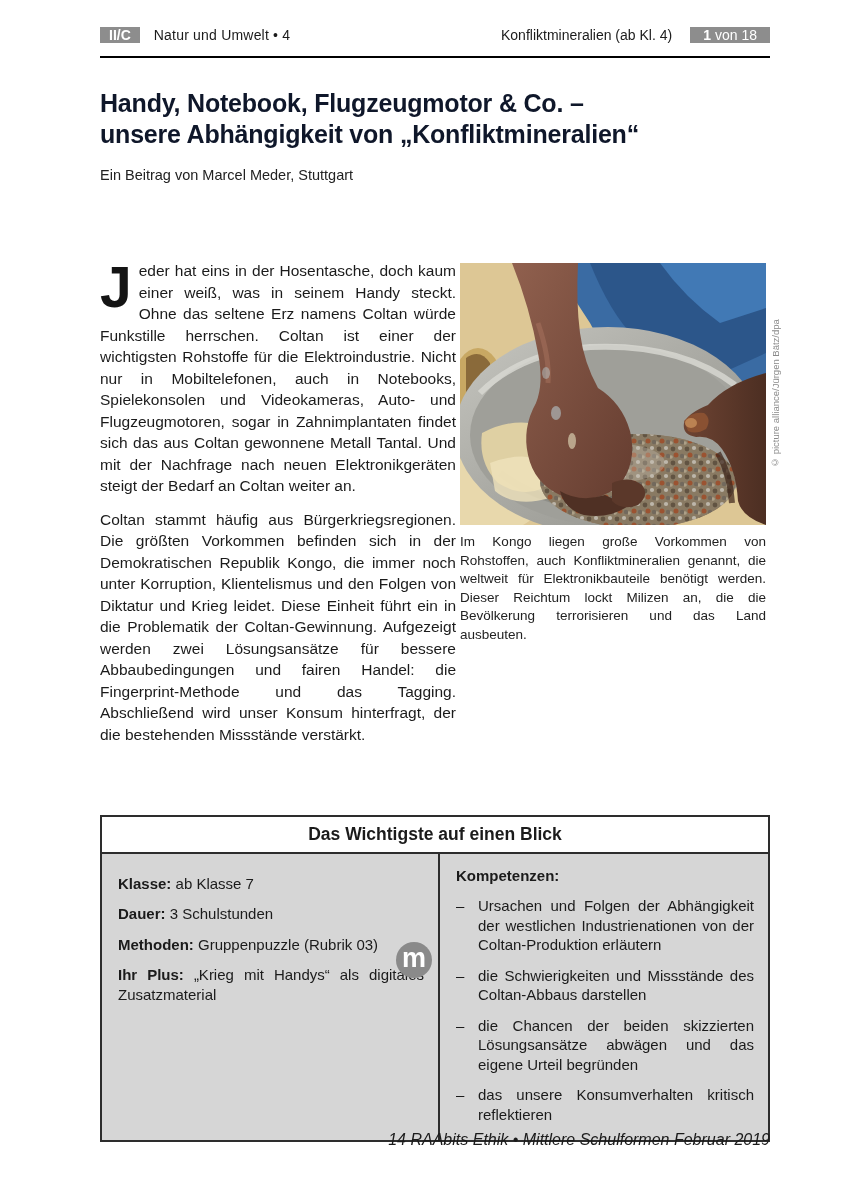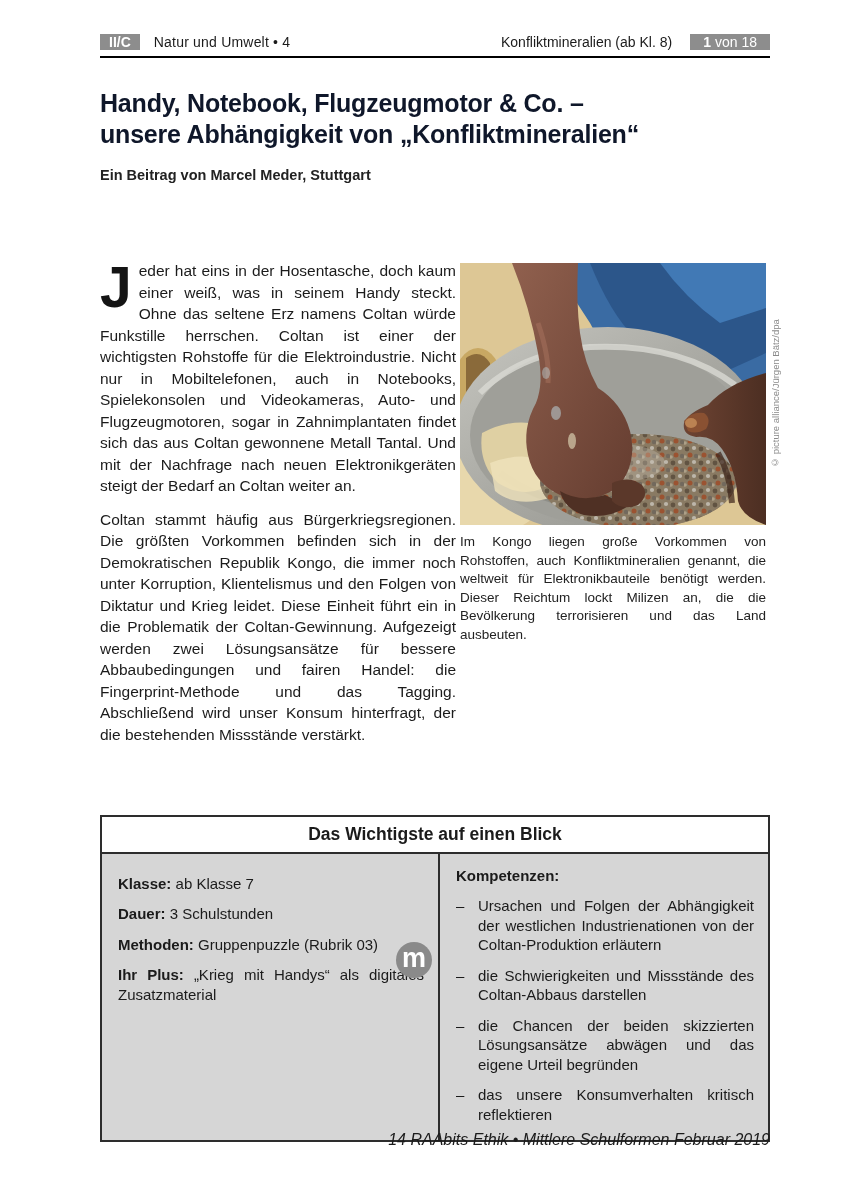--- a/index.html
+++ b/index.html
@@ -12,21 +12,21 @@
     background: #ffffff;
     overflow: hidden;
   }
 
   
   .kopf {
     position: absolute;
     left: 100px; top: 27px; width: 670px; height: 31px;
     border-bottom: 2px solid #000;
     display: flex;
-    align-items: center;
+    align-items: flex-start;
     font-size: 14px;
   }
   .badge {
     background: #8d8d8d;
     color: #fff;
     font-weight: bold;
     display: flex;
     align-items: center;
     justify-content: center;
     padding: 0 9px;
@@ -39,21 +39,21 @@
 
   
   .titleblock { position: absolute; left: 100px; top: 88px; width: 680px; }
   .title {
     font-size: 25px;
     font-weight: bold;
     line-height: 31px;
     letter-spacing: -0.2px;
     color: #0f172a;
   }
-  .byline { position: absolute; left: 100px; top: 167px; font-size: 14.5px; color: #222; font-weight: bold; }
+  .byline { position: absolute; left: 100px; top: 167px; font-size: 14.5px; color: #222; }
 
   
   .col-left {
     position: absolute; left: 100px; top: 260px; width: 356px;
     font-size: 15.5px; line-height: 21.5px;
     text-align: justify;
   }
   .col-left p + p { margin-top: 12px; }
   .dropcap {
     float: left;
@@ -145,21 +145,21 @@
 </style>
 </head>
 <body>
 
 <div class="page">
 
   <div class="kopf">
     <div class="badge">II/C</div>
     <div class="kopf-left-label">Natur und Umwelt • 4</div>
     <div class="kopf-spacer"></div>
-    <div class="kopf-topic">Konfliktmineralien (ab Kl. 8)</div>
+    <div class="kopf-topic">Konfliktmineralien (ab Kl. 4)</div>
     <div class="badge badge-pages">
       <b>1</b>
       <span>von 18</span>
     </div>
   </div>
 
   <div class="titleblock">
     <div class="title">
       <div>Handy, Notebook, Flugzeugmotor &amp; Co. –</div>
       <div>unsere Abhängigkeit von „Konfliktmineralien“</div>

